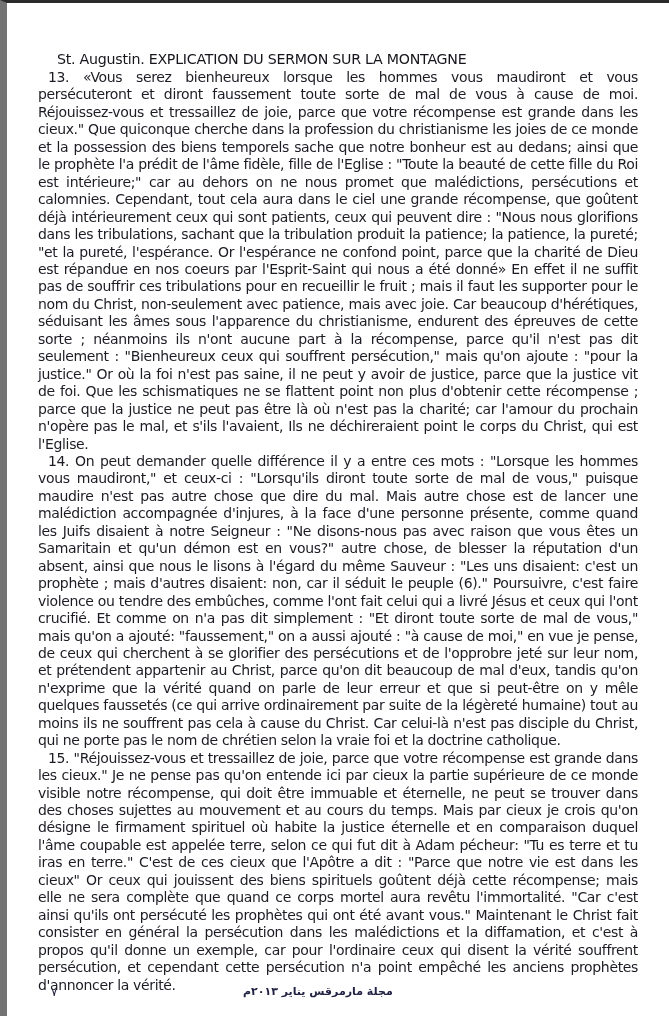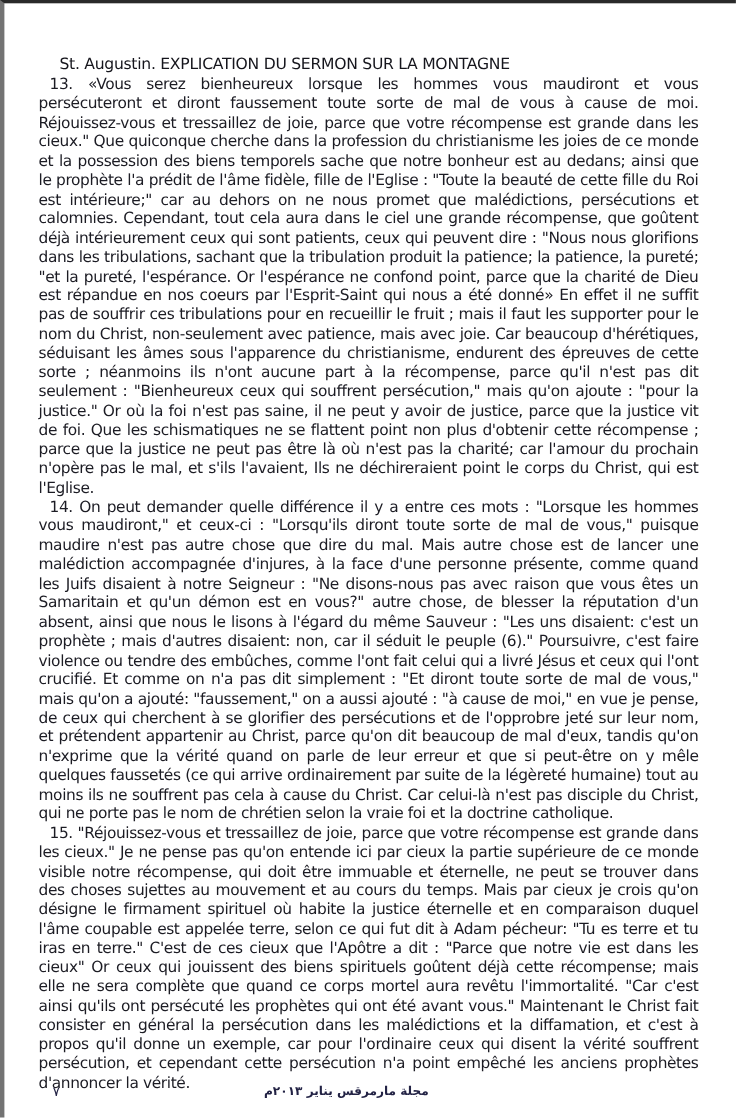--- a/index.html
+++ b/index.html
@@ -13,21 +13,21 @@
     overflow: hidden;
     position: relative;
   }
   .page {
     position: absolute;
     left: 0;
     top: 0;
     width: 669px;
     height: 1016px;
     background: #ffffff;
-    border-left: 4px solid #737373;
+    border-left: 7px solid #737373;
     border-top: 3px solid #2a2a2a;
     box-sizing: border-box;
   }
   .content {
     position: absolute;
     left: 31px;
     top: 47px;
     width: 600px;
     color: #1a1a22;
     font-family: "DejaVu Sans", sans-serif;

